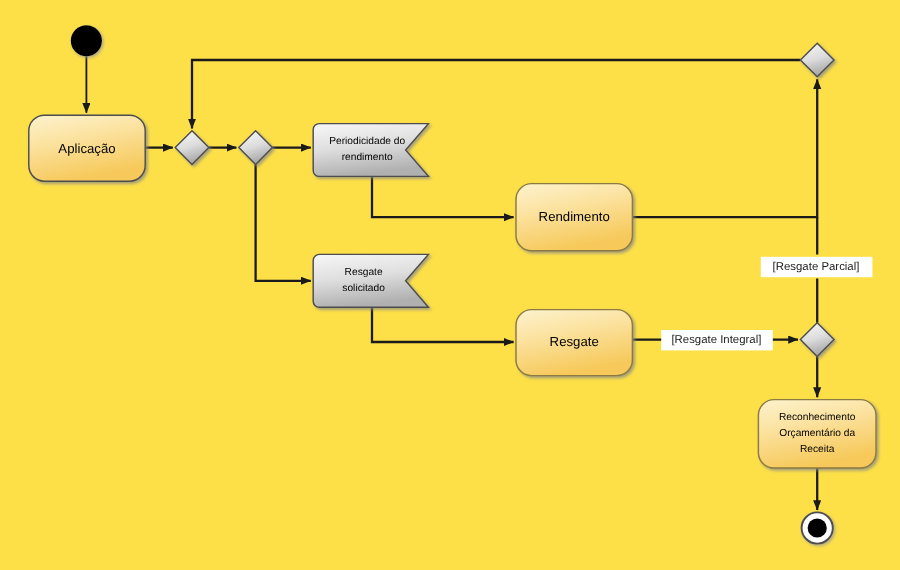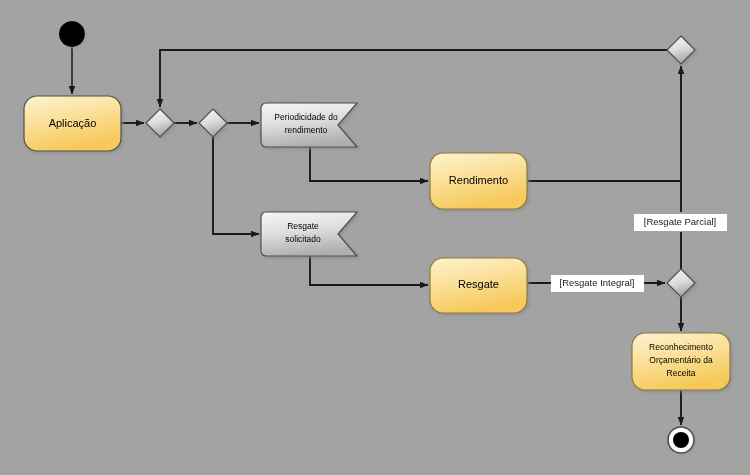--- a/index.html
+++ b/index.html
@@ -11,21 +11,21 @@
   body {
     width: 750px;
     height: 475px;
     font-family: "Liberation Sans", sans-serif;
     overflow: hidden;
   }
   #diagram-root {
     position: relative;
     width: 750px;
     height: 475px;
-    background: #a3a3a3;
+    background: #fde047;
   }
   svg#activity-diagram {
     display: block;
     width: 750px;
     height: 475px;
   }
   .node-label {
     font-family: "Liberation Sans", sans-serif;
     font-size: 11px;
     fill: #000000;

